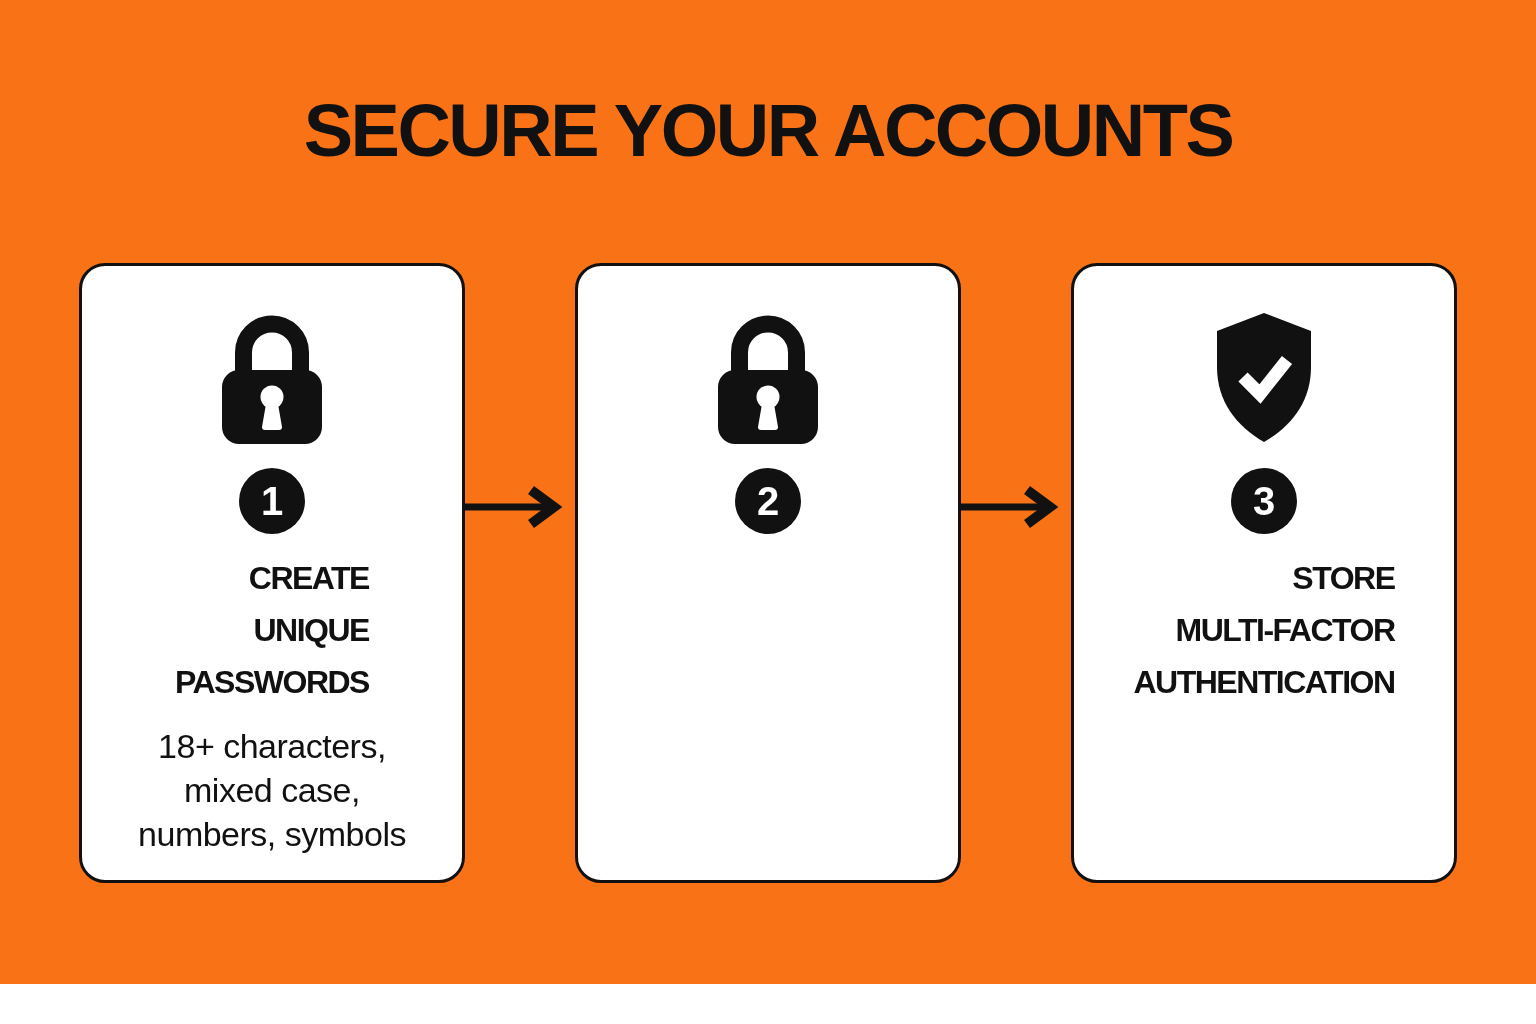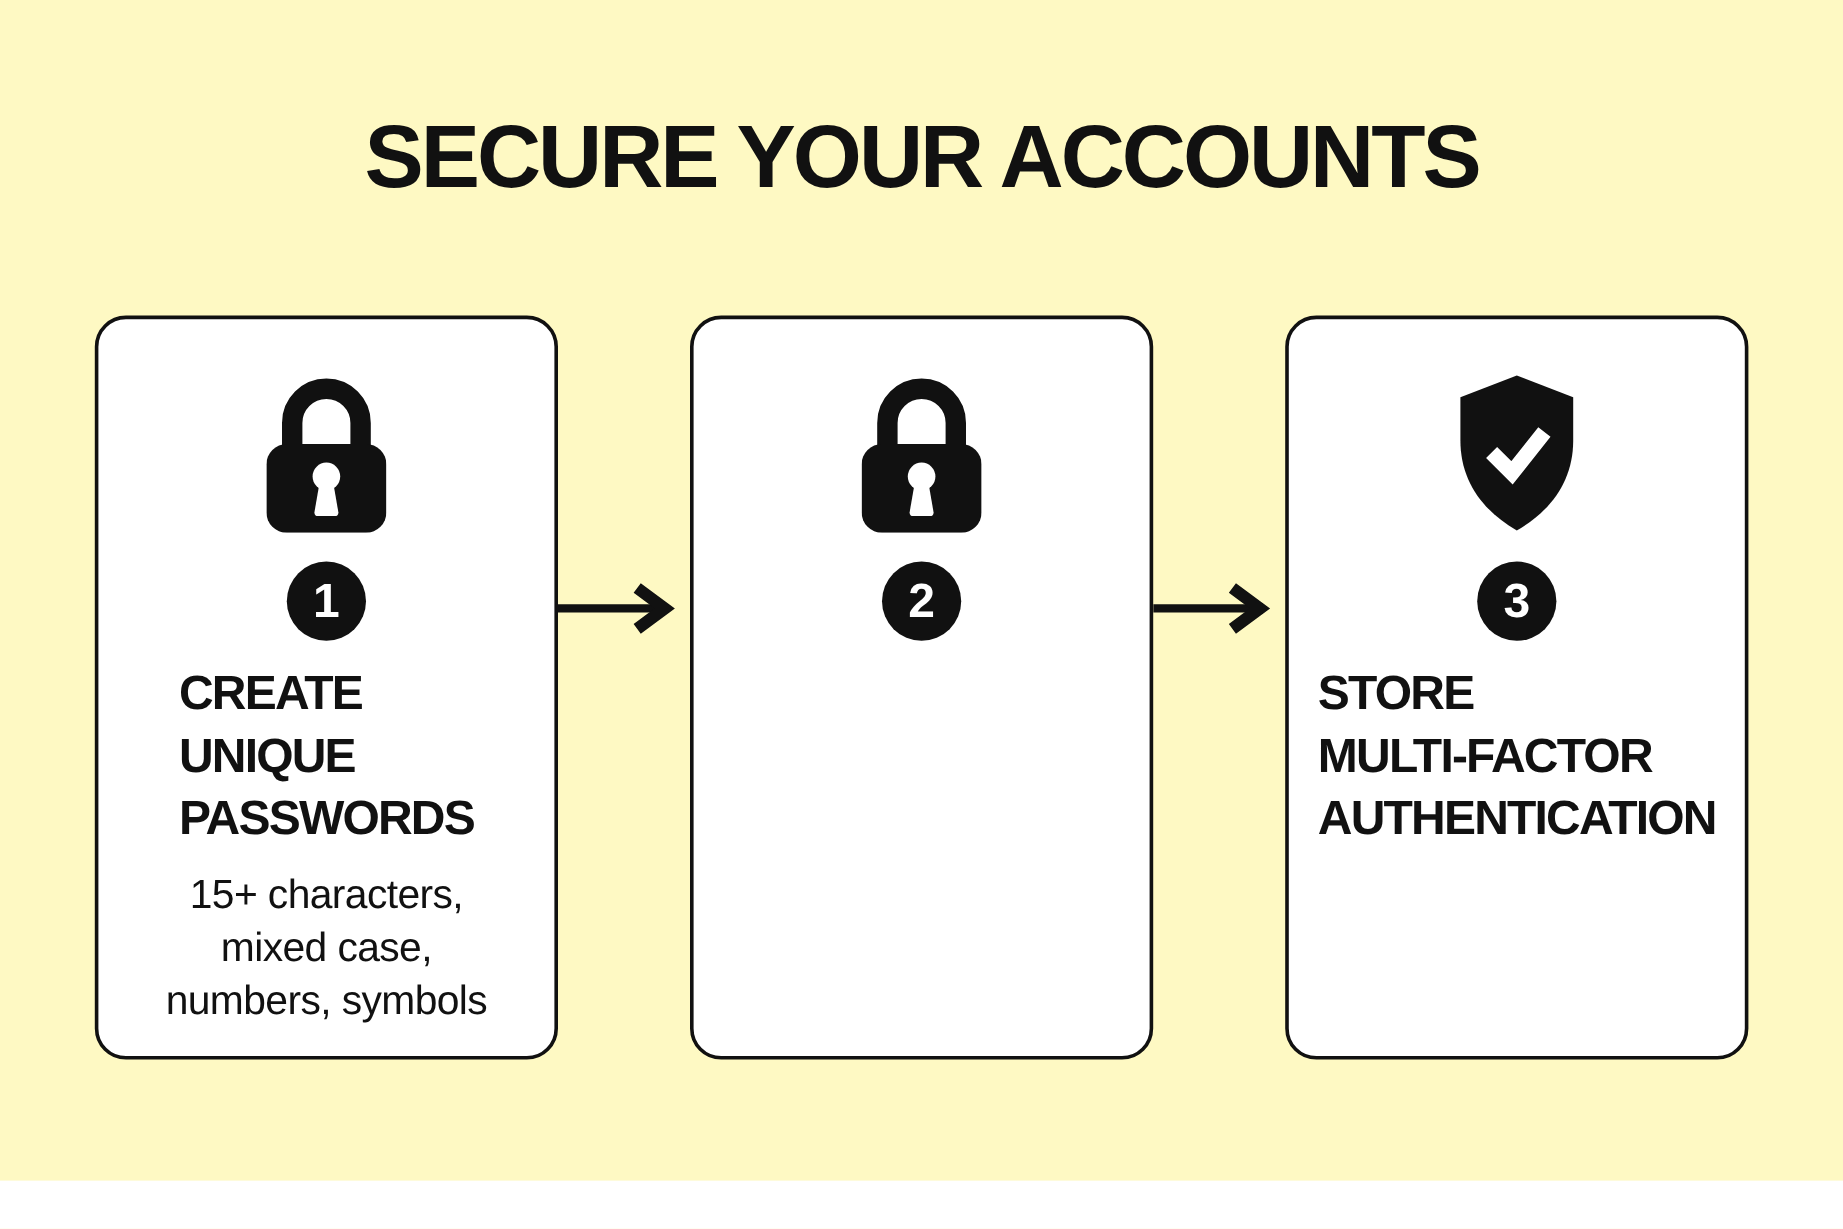--- a/index.html
+++ b/index.html
@@ -1,17 +1,17 @@
 <!DOCTYPE html>
 <html><head>
 <meta charset="utf-8">
 <style>
   html,body { margin:0; padding:0; background:#fff; }
   .canvas {
-    position:relative; width:1536px; height:984px; background:#fef9c3;
+    position:relative; width:1536px; height:984px; background:#f97316;
     overflow:hidden; color:#111111;
     font-family:"Liberation Sans", sans-serif;
   }
   .title {
     position:absolute; top:88px; left:0; width:100%; margin:0;
     text-align:center; font-size:74px; font-weight:700;
     letter-spacing:-2.5px; white-space:nowrap; color:#111111;
   }
   .row {
     position:absolute; top:263px; left:0; width:100%;
@@ -23,22 +23,22 @@
     display:flex; flex-direction:column; align-items:center;
     padding:44px 8px 0 8px;
   }
   .icon-box { height:134px; display:flex; align-items:center; justify-content:center; }
   .badge {
     margin-top:24px; width:66px; height:66px; border-radius:50%;
     background:#111111; color:#ffffff; font-size:40px; font-weight:700;
     display:flex; align-items:center; justify-content:center;
   }
   .heading {
-    margin:18px 0 0 0; font-size:40px; line-height:52px; font-weight:700;
-    letter-spacing:-1.5px; text-align:left; white-space:pre-line; color:#111111;
+    margin:18px 0 0 0; font-size:32px; line-height:52px; font-weight:700;
+    letter-spacing:-1.5px; text-align:right; white-space:pre-line; color:#111111;
   }
   .subtext {
     margin:16px 0 0 0; font-size:34px; line-height:44px; font-weight:400;
     letter-spacing:-0.5px; text-align:center; white-space:pre-line; color:#111111;
   }
   .subtext:empty { display:none; }
   .arrow-box { width:110px; margin-top:222px; display:flex; align-items:center; }
 </style>
 </head>
 <body>
@@ -55,21 +55,21 @@
           <path d="M21.5,62 V42.5 a28.5,28.5 0 0 1 57,0 V62" fill="none" stroke="#111111" stroke-width="17"></path>
           <rect x="0" y="60" width="100" height="74" rx="17" fill="#111111"></rect>
           <circle cx="50" cy="87" r="11.5" fill="#ffffff"></circle>
           <path d="M44,94 L56,94 L60,117 Q60,120 57,120 L43,120 Q40,120 40,117 Z" fill="#ffffff"></path>
         </svg>
       </div>
       <div class="badge">1</div>
       <h2 class="heading">CREATE
 UNIQUE
 PASSWORDS</h2>
-      <p class="subtext">15+ characters,
+      <p class="subtext">18+ characters,
 mixed case,
 numbers, symbols</p>
     </section>
 
     <div class="arrow-box">
       <svg width="110" height="44" viewBox="0 0 110 44" aria-hidden="true">
         <path d="M0,22 H85" stroke="#111111" stroke-width="7" fill="none"></path>
         <path d="M66,5 L89,22 L66,39" stroke="#111111" stroke-width="10" fill="none"></path>
       </svg>
     </div>

